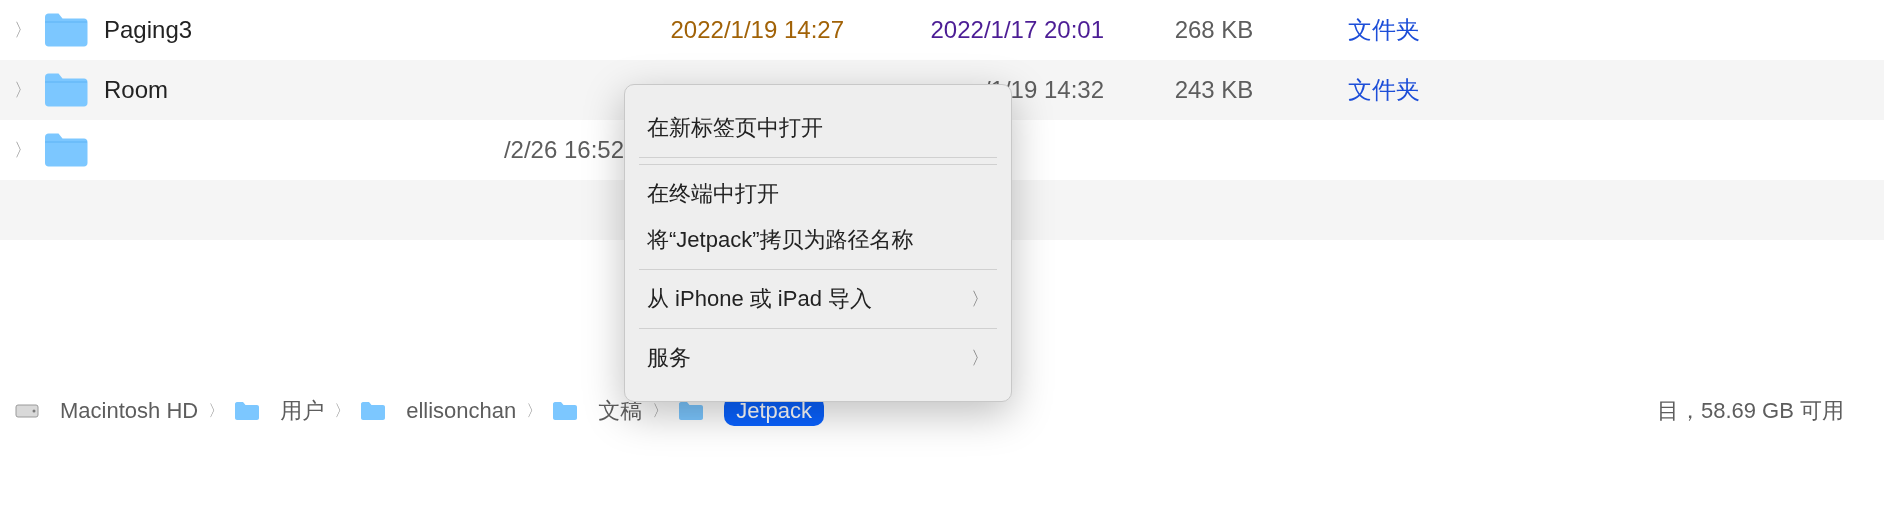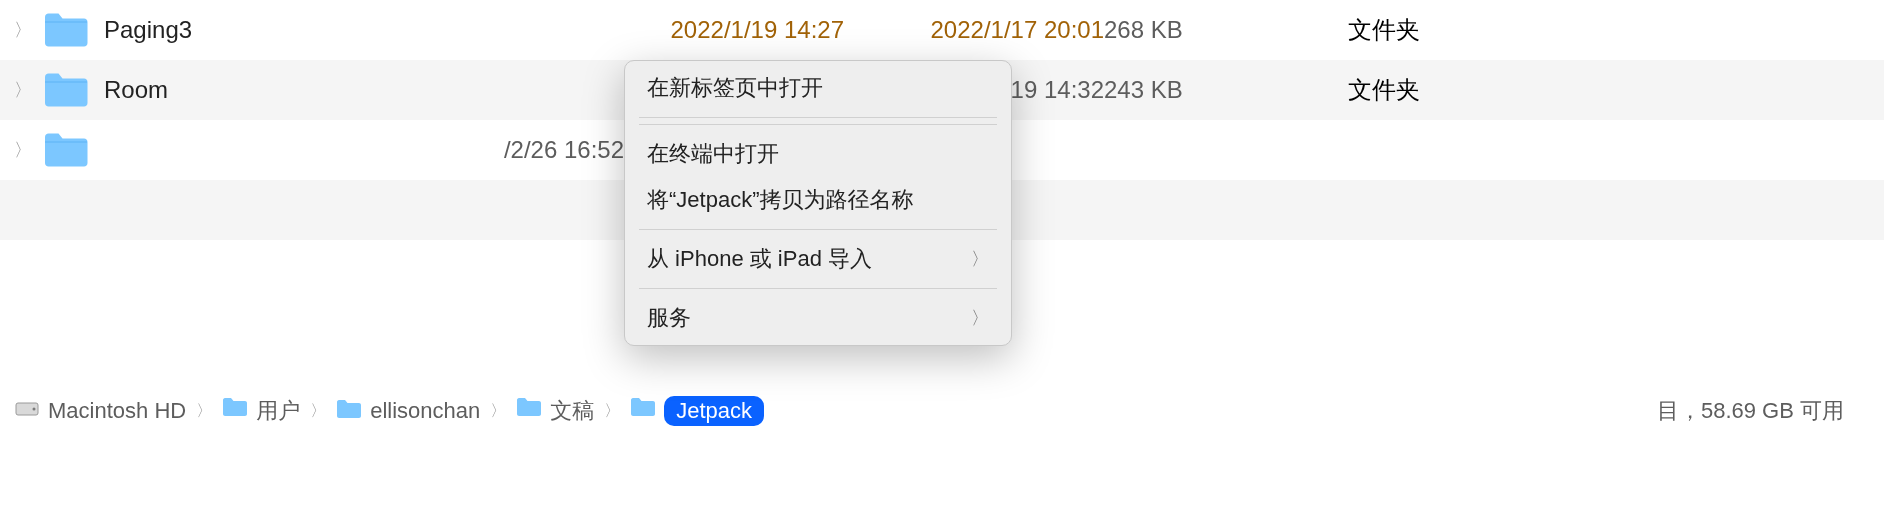--- a/index.html
+++ b/index.html
@@ -5,34 +5,34 @@
   html,body{margin:0;padding:0;font-family:-apple-system,"Helvetica Neue","PingFang SC",sans-serif;color:#222;font-size:24px;background:#fff}
   .finder{width:1884px;height:508px;position:relative;overflow:hidden}
   .rows{padding-top:0}
   .row{display:flex;align-items:center;height:60px;padding-left:14px;box-sizing:border-box}
   .row.alt{background:#f5f5f5}
   .disclosure{width:18px;color:#9a9a9a;font-size:18px;text-align:center;user-select:none}
   .fico{width:48px;height:40px;margin:0 14px 0 10px;display:flex;align-items:center;justify-content:center}
   .fico svg{width:46px;height:38px}
   .name{flex:0 0 480px}
   .date1{flex:0 0 260px;text-align:right;color:#a16207}
-  .date2{flex:0 0 260px;text-align:right;color:#a16207}
-  .size{flex:0 0 220px;text-align:left;color:#5d5d5d}
-  .kind{flex:0 0 120px;padding-left:24px;color:#000000}
+  .date2{flex:0 0 260px;text-align:right;color:#4c1d95}
+  .size{flex:0 0 220px;text-align:center;color:#5d5d5d}
+  .kind{flex:0 0 120px;padding-left:24px;color:#1d4ed8}
   .spacer{height:60px}
   .pathbar{position:absolute;left:0;right:0;bottom:74px;height:46px;display:flex;align-items:center;padding:0 14px;background:#fff}
   .statusbar{position:absolute;left:0;right:0;bottom:74px;height:46px;display:flex;align-items:center;justify-content:flex-end;padding:0 40px;color:#5d5d5d;font-size:22px;pointer-events:none}
   .sep{color:#9a9a9a;margin:0 10px;font-size:16px}
-  .crumb{display:flex;align-items:flex-start;gap:8px;color:#5d5d5d;font-size:22px}
+  .crumb{display:flex;align-items:center;gap:20px;color:#5d5d5d;font-size:22px}
   .crumb.current .pill{background:#0a62ff;color:#fff;border-radius:10px;padding:2px 12px}
   .hdicon,.fsmall{width:26px;height:22px;display:inline-flex;align-items:center;justify-content:center}
   .fsmall svg{width:26px;height:22px}
   .bottomcut{position:absolute;left:0;right:0;bottom:0;height:74px;background:#fff}
   
-  .menu{position:absolute;left:624px;top:60px;width:386px;background:#eeeeee;border:1px solid #c8c8c8;border-radius:10px;box-shadow:0 12px 40px rgba(0,0,0,.25);padding:4px 0;z-index:50}
+  .menu{position:absolute;left:624px;top:84px;width:386px;background:#eeeeee;border:1px solid #c8c8c8;border-radius:10px;box-shadow:0 12px 40px rgba(0,0,0,.25);padding:20px 0;z-index:50}
   .mi{padding:8px 22px;font-size:22px;display:flex;align-items:center;justify-content:space-between}
   .mdiv{height:1px;background:#d0d0d0;margin:6px 14px}
   .chev{color:#7a7a7a;font-size:18px}
   .hidden-behind{color:#5d5d5d}
 </style>
 </head>
 <body>
 
 <div class="finder">
 

